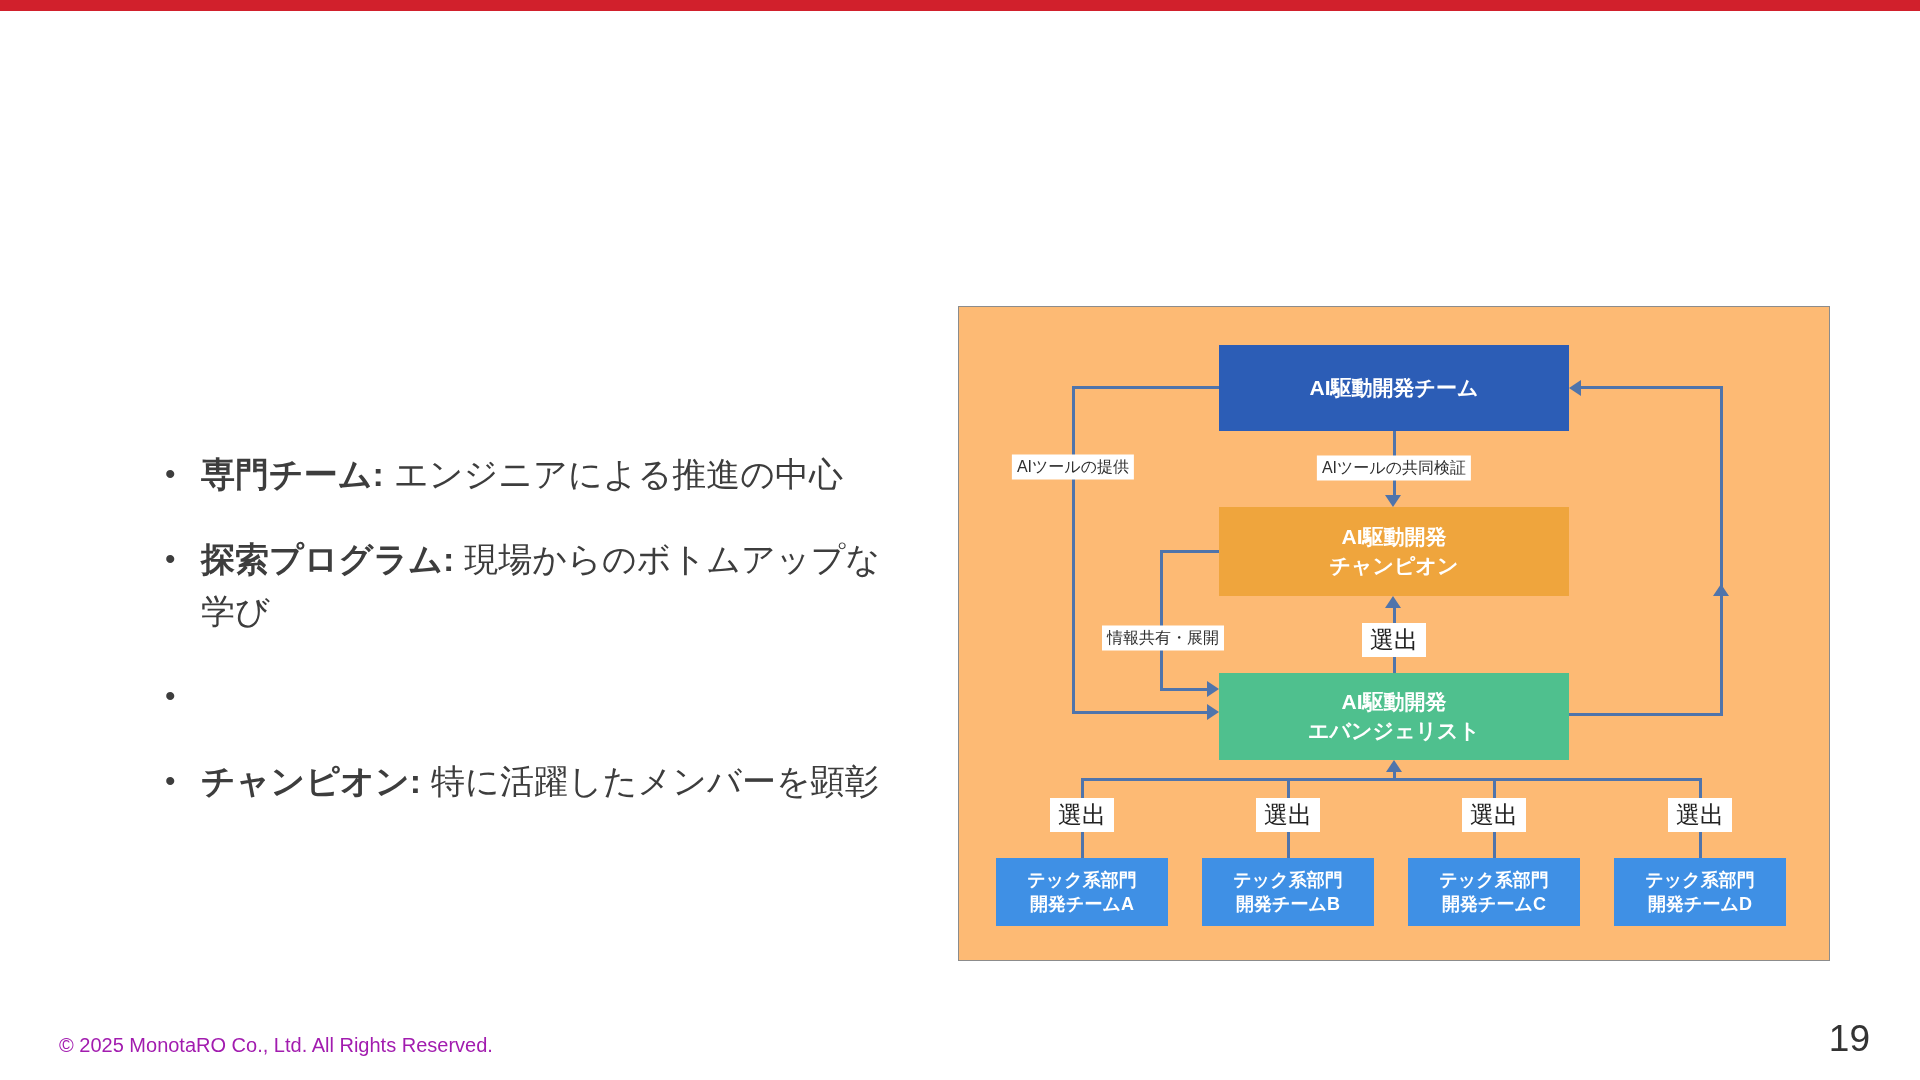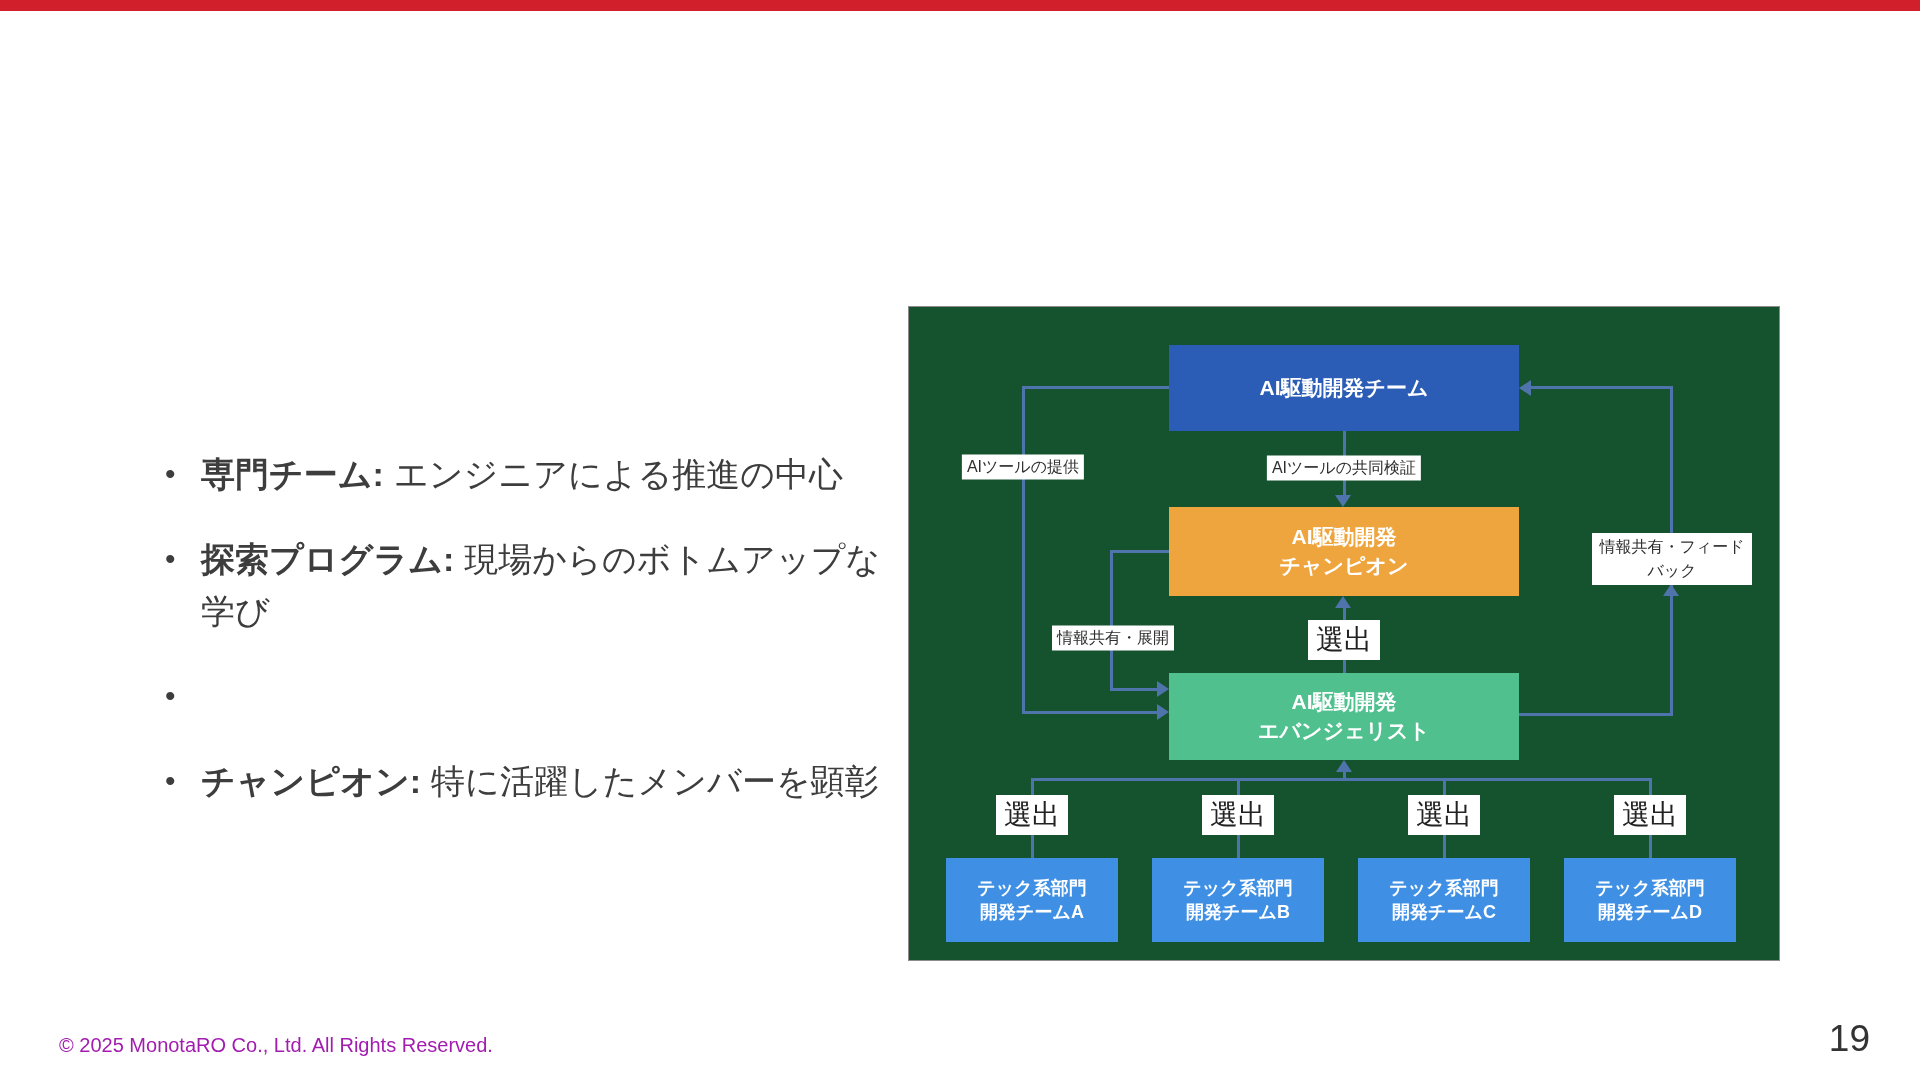--- a/index.html
+++ b/index.html
@@ -18,41 +18,41 @@
 
   .bullets{position:absolute;left:165px;top:448px;width:742px;}
   .bullet{display:flex;margin-bottom:32px;font-size:34px;color:var(--text-dark);line-height:1.55;}
   .bullet .dot{width:36px;flex:0 0 36px;font-size:30px;line-height:1.75;}
   .bullet b{font-weight:700;margin-right:10px;margin-top:48px;}
 
   .footer{position:absolute;left:59px;top:1034px;font-size:20px;color:#a21caf;}
   .page-number{position:absolute;right:50px;top:1018px;font-size:37px;font-weight:400;color:#333;}
 
   
-  .diagram{position:absolute;left:908px;top:306px;width:872px;height:655px;
-    background:#14532d;border:1px solid var(--border-gray);}
+  .diagram{position:absolute;left:958px;top:306px;width:872px;height:655px;
+    background:#fdba74;border:1px solid var(--border-gray);}
   .node{position:absolute;display:flex;align-items:center;justify-content:center;
     color:#fff;font-weight:700;text-align:center;white-space:pre-line;line-height:1.35;}
   .n-team{left:260px;top:38px;width:350px;height:86px;background:var(--node-blue);font-size:21px;}
   .n-champion{left:260px;top:200px;width:350px;height:89px;background:var(--node-orange);font-size:21px;}
   .n-evangelist{left:260px;top:366px;width:350px;height:87px;background:var(--node-green);font-size:21px;}
-  .n-dev{top:551px;width:172px;height:84px;background:var(--node-lightblue);font-size:18px;}
+  .n-dev{top:551px;width:172px;height:68px;background:var(--node-lightblue);font-size:18px;}
   .n-dev.a{left:37px;} .n-dev.b{left:243px;} .n-dev.c{left:449px;} .n-dev.d{left:655px;}
 
   .h,.v{position:absolute;background:var(--edge);}
   .h{height:3px;} .v{width:3px;}
   .arrow{position:absolute;width:0;height:0;}
   .ar-down{border-left:8px solid transparent;border-right:8px solid transparent;border-top:12px solid var(--edge);}
   .ar-up{border-left:8px solid transparent;border-right:8px solid transparent;border-bottom:12px solid var(--edge);}
   .ar-right{border-top:8px solid transparent;border-bottom:8px solid transparent;border-left:12px solid var(--edge);}
   .ar-left{border-top:8px solid transparent;border-bottom:8px solid transparent;border-right:12px solid var(--edge);}
 
   .elabel{position:absolute;transform:translate(-50%,-50%);background:#fff;color:#2e2e2e;
     font-size:16px;padding:2px 5px;white-space:nowrap;text-align:center;}
-  .elabel.big{font-size:28px;color:#222;padding:1px 8px;}
+  .elabel.big{font-size:24px;color:#222;padding:1px 8px;}
   .elabel.wrap{white-space:pre-line;width:160px;line-height:1.5;}
 </style>
 </head>
 <body>
 
 <div class="slide">
   <div class="top-bar"></div>
 
 
   <div class="bullets">
@@ -107,22 +107,20 @@
     <div class="v" style="left:201px;top:243px;height:141px;"></div>
     <div class="h" style="left:201px;top:381px;width:48px;"></div>
     <div class="arrow ar-right" style="left:248px;top:374px;"></div>
     <span class="elabel" style="left:204px;top:331px;">情報共有・展開</span>
 
     <div class="h" style="left:610px;top:406px;width:154px;"></div>
     <div class="v" style="left:761px;top:79px;height:330px;"></div>
     <div class="h" style="left:621px;top:79px;width:142px;"></div>
     <div class="arrow ar-left" style="left:610px;top:73px;"></div>
     <div class="arrow ar-up" style="left:754px;top:277px;"></div>
-    <span class="elabel wrap" style="left:763px;top:252px;">情報共有・フィード
-バック</span>
 
     <div class="h" style="left:122px;top:471px;width:621px;"></div>
     <div class="arrow ar-up" style="left:427px;top:453px;"></div>
     <div class="v" style="left:434px;top:463px;height:8px;"></div>
 
     <div class="v" style="left:122px;top:471px;height:80px;"></div>
     <div class="v" style="left:328px;top:471px;height:80px;"></div>
     <div class="v" style="left:534px;top:471px;height:80px;"></div>
     <div class="v" style="left:740px;top:471px;height:80px;"></div>
     <span class="elabel big" style="left:123px;top:508px;">選出</span>

